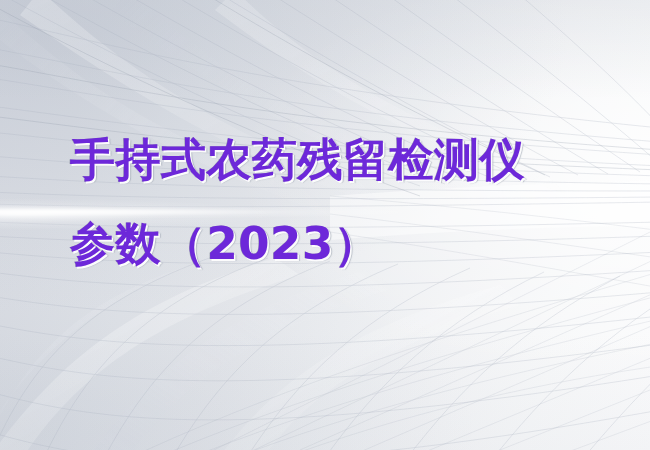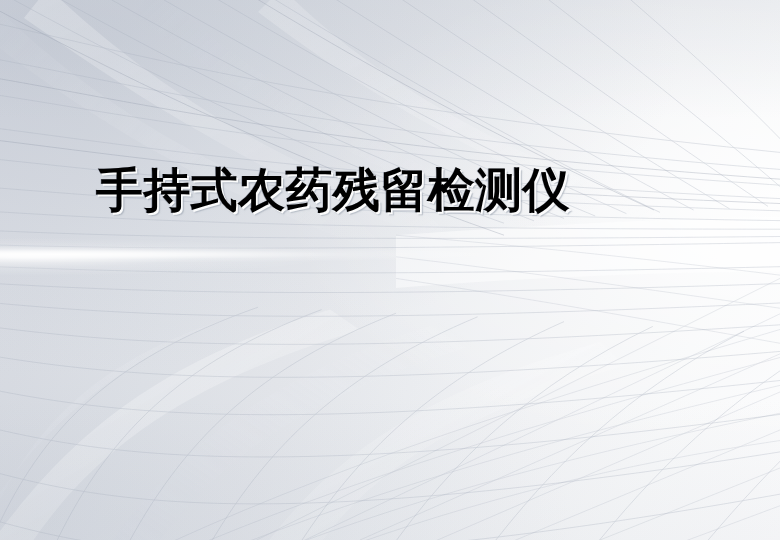--- a/index.html
+++ b/index.html
@@ -73,30 +73,29 @@
     left: 70px;
     top: 118px;
     width: 540px;
     z-index: 5;
   }
 
   .headline-line {
     display: block;
     font-family: "DejaVu Sans", "Liberation Sans", sans-serif;
     font-weight: 700;
-    font-size: 39px;
+    font-size: 45px;
     line-height: 84px;
     letter-spacing: 0.5px;
-    color: #000000;
+    color: #6d28d9;
     white-space: nowrap;
     text-shadow:
        1.5px 1.5px 0 rgba(255,255,255,0.95),
        2.5px 2px 1px rgba(150,158,172,0.55),
       -0.5px -0.5px 0 rgba(30,40,70,0.35);
-    margin-left: 10px;
   }
 </style>
 </head>
 <body>
 
 <div id="banner">
 
   <div class="bg-layer" id="bg-base"></div>
   <div class="bg-layer" id="bg-shade"></div>
 
@@ -202,15 +201,16 @@
       <path d="M196,-12 C 300,52 412,114 545,175"></path>
       <path d="M-10,116 C 108,130 250,154 660,170"></path>
     </g>
   </svg>
 
   <div class="bg-layer" id="bg-streak"></div>
   <div class="bg-layer" id="bg-vignette"></div>
 
   <div id="headline">
     <span class="headline-line">手持式农药残留检测仪</span>
+    <span class="headline-line">参数（2023）</span>
   </div>
 
 </div>
 
 </body></html>

